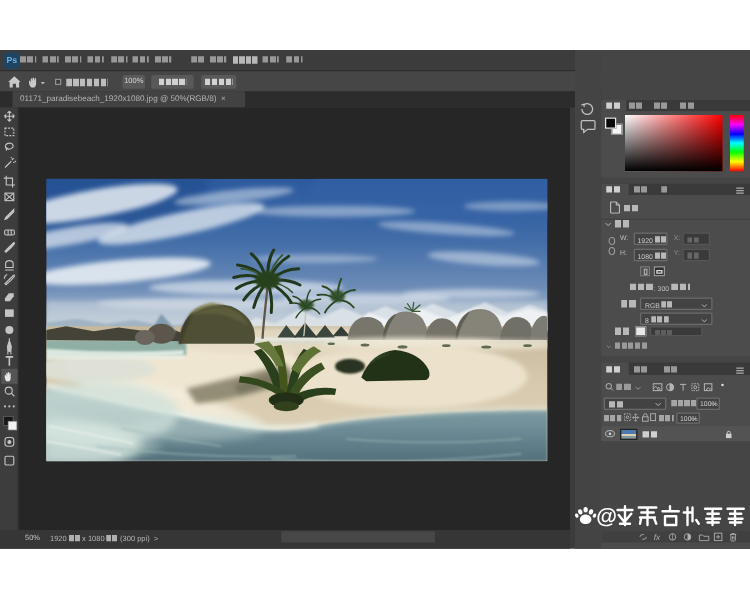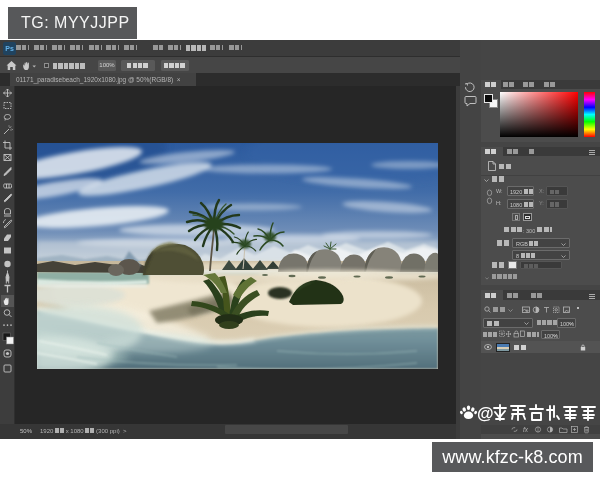--- a/index.html
+++ b/index.html
@@ -476,21 +476,20 @@
               <path d="M78.5,3 h2.5 l1,1 h4 v3.5 h-7.5 Z"></path>
               <rect x="90.5" y="1.5" width="6" height="6"></rect>
                 <path d="M93.5,3 v3 M92,4.5 h3"></path>
               <path d="M103,2.5 h5 M103.7,2.5 v4.5 a0.8,0.8 0 0 0 0.8,0.8 h2 a0.8,0.8 0 0 0 0.8,-0.8 v-4.5 M104.5,2.5 v-0.7 h2 v0.7 M105,4 v2.5 M106.2,4 v2.5"></path>
             </g>
           </svg>
         </div>
       </div>
     </div>
   </div>
-  <div id="tgbox" class="abs">TG: MYYJJPP</div>
   <div id="pawmark" class="abs">
     <svg width="142" height="22" viewBox="0 0 142 22">
       <g fill="#fff">
         <ellipse cx="6.2" cy="7.5" rx="1.7" ry="2.2" transform="rotate(-18 6.2 7.5)"></ellipse>
         <ellipse cx="3.4" cy="10.5" rx="1.3" ry="1.8" transform="rotate(-30 3.4 10.5)"></ellipse>
         <ellipse cx="17.6" cy="10.5" rx="1.3" ry="1.8" transform="rotate(30 17.6 10.5)"></ellipse>
         <ellipse cx="10.5" cy="5.8" rx="1.7" ry="2.2"></ellipse>
         <ellipse cx="14.8" cy="7.5" rx="1.7" ry="2.2" transform="rotate(18 14.8 7.5)"></ellipse>
         <path d="M10.5,9.5 c2.6,0 4.6,1.8 4.6,4 c0,2.1 -1.8,3.6 -4.6,3.6 c-2.8,0 -4.6,-1.5 -4.6,-3.6 c0,-2.2 2,-4 4.6,-4 Z"></path>
         <text x="19" y="16.5" font-size="17" font-family="Liberation Sans" font-weight="bold">@</text>
@@ -498,14 +497,13 @@
       <g stroke="#fff" stroke-width="1.9" fill="none" stroke-linecap="round">
         <path d="M36,6 h12 M42,3 v15 M37,10 l4,5 M47,9 l-5,6 M38,17 h8"></path>
         <path d="M53,4 h14 M55,8 h10 M54,12 h12 M60,4 v14 M55,12 l-1,5 M65,12 l2,5"></path>
         <path d="M72,7 h13 M78,3 v4 M74,11 h9 M74,11 v7 M83,11 v7 M74,18 h9"></path>
         <path d="M92,4 v14 M89,8 h7 M96,4 v11 M99,14 l2,3"></path>
         <path d="M106,5 h13 M108,9 h9 M107,13 h11 M112,5 v13 M108,16 h9"></path>
         <path d="M124,5 h13 M126,9 h9 M125,13 h11 M130,5 v13 M126,16 h9"></path>
       </g>
     </svg>
   </div>
-  <div id="kfbox" class="abs">www.kfzc-k8.com</div>
 </div>
 
 </body></html>

